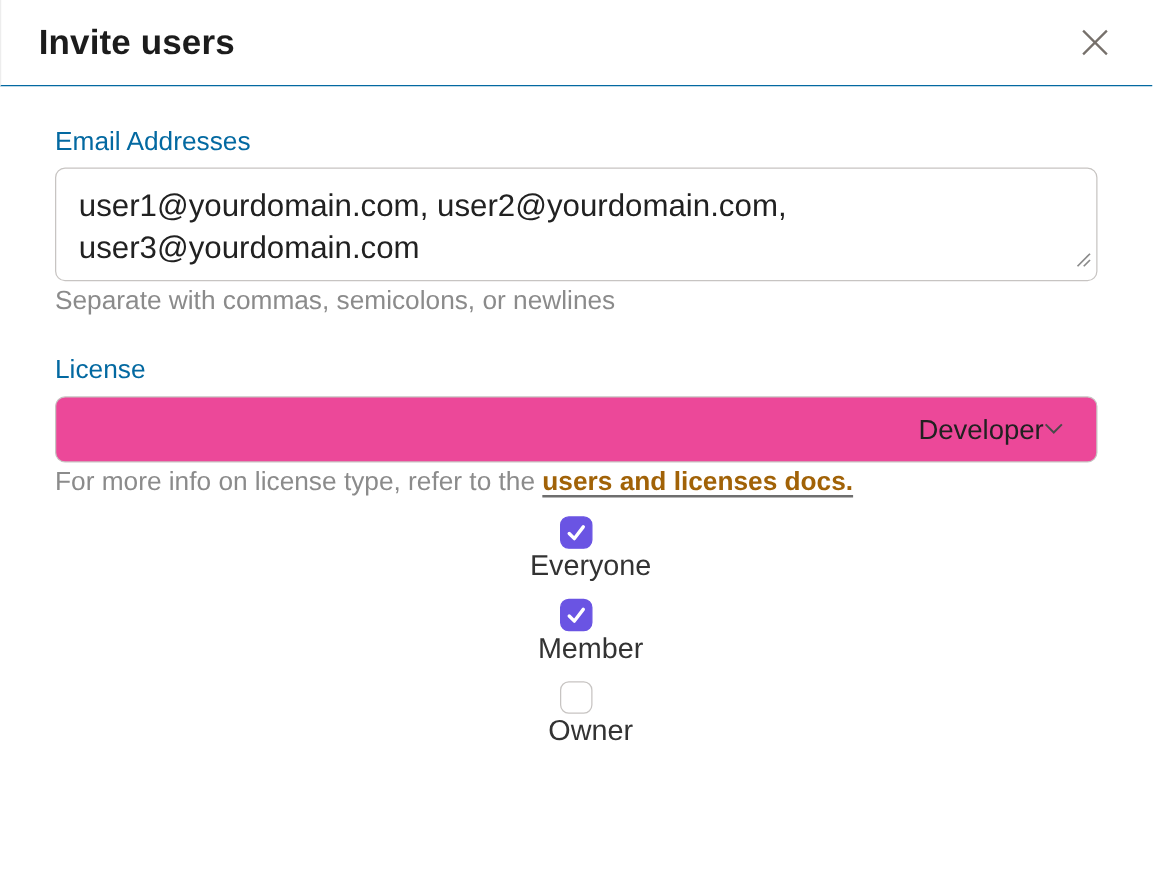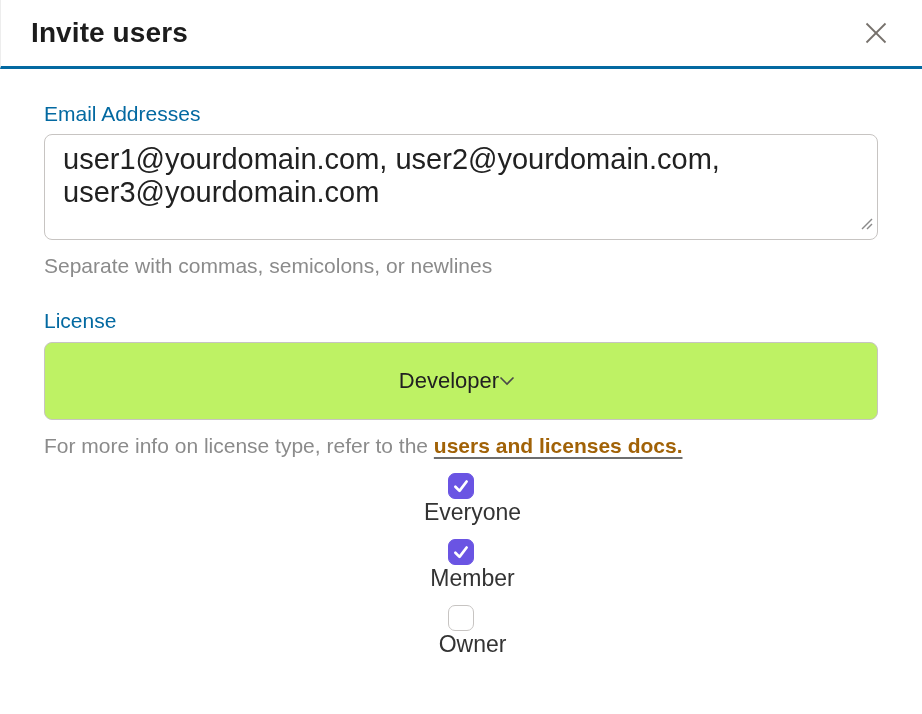--- a/index.html
+++ b/index.html
@@ -3,46 +3,46 @@
 <meta charset="utf-8">
 <style>
   * { margin:0; padding:0; box-sizing:border-box; }
   html,body { width:922px; height:714px; background:#ffffff;
     font-family:"Liberation Sans", sans-serif; overflow:hidden; }
 
   .modal { width:922px; height:714px; background:#fff; display:flex; flex-direction:column; }
 
   
   .modal-header { height:69px; flex:0 0 69px; display:flex; align-items:center;
-    padding:0 30px 0 30px; border-bottom:3px solid #0369a1; border-left:1px solid #ededed; }
+    padding:0 30px 0 30px; border-bottom:1px solid #0369a1; border-left:1px solid #ededed; }
   .modal-title { font-size:28px; font-weight:700; color:#1c1c1c; letter-spacing:.1px; }
   .close-btn { margin-left:auto; width:32px; height:32px; border:none; background:none;
     cursor:pointer; display:flex; align-items:center; justify-content:center; padding:0; }
   .close-btn svg { display:block; }
 
   
   .modal-body { padding:33px 44px 0 44px; }
 
   .field-label { font-size:21px; font-weight:500; color:#0369a1; }
 
-  .email-textarea { margin-top:8px; width:834px; height:106px; resize:none;
-    border:1px solid #c7c4c2; border-radius:8px; padding:8px 18px 0 18px;
-    font-family:"Liberation Sans", sans-serif; font-size:29px; line-height:33px;
+  .email-textarea { margin-top:8px; width:834px; height:91px; resize:none;
+    border:1px solid #c7c4c2; border-radius:8px; padding:14px 18px 0 18px;
+    font-family:"Liberation Sans", sans-serif; font-size:25px; line-height:33px;
     color:#212121; outline:none; display:block; }
   .textarea-wrap { position:relative; }
   .resize-handle { position:absolute; right:5px; bottom:6px; pointer-events:none; }
 
-  .helper { font-size:21px; color:#8b8b8b; margin-top:11px; line-height:29px; }
+  .helper { font-size:21px; color:#8b8b8b; margin-top:1px; line-height:29px; }
   .helper a, .body-note a { color:#a16207; font-weight:700; text-decoration:underline;
     text-decoration-color:#6e6e6e; text-underline-offset:4px; cursor:pointer; }
 
   .license-label { margin-top:29px; }
-  .license-select { margin-top:9px; width:834px; height:78px; border:1px solid #c7c4c2;
-    border-radius:8px; background:#bef264; display:flex; align-items:center;
-    justify-content:center; padding:0 26px 0 18px; cursor:pointer; }
+  .license-select { margin-top:9px; width:834px; height:53px; border:1px solid #c7c4c2;
+    border-radius:8px; background:#ec4899; display:flex; align-items:center;
+    justify-content:flex-end; padding:0 26px 0 18px; cursor:pointer; }
   .license-select .value { font-size:22px; color:#212121; }
 
   .groups-label { margin-top:30px; }
   .group-row { display:flex; align-items:center; margin-top:13px; cursor:pointer;flex-direction:column; }
   .group-row:first-of-type { margin-top:16px; }
   .checkbox { width:26px; height:26px; border-radius:7px; border:1px solid #c7c4c2;
     background:#fff; flex:0 0 26px; display:flex; align-items:center; justify-content:center; }
   .checkbox.checked { background:var(--accent,#6a54e3); border-color:var(--accent,#6a54e3); }
   .checkbox svg { display:none; }
   .checkbox.checked svg { display:block; }

